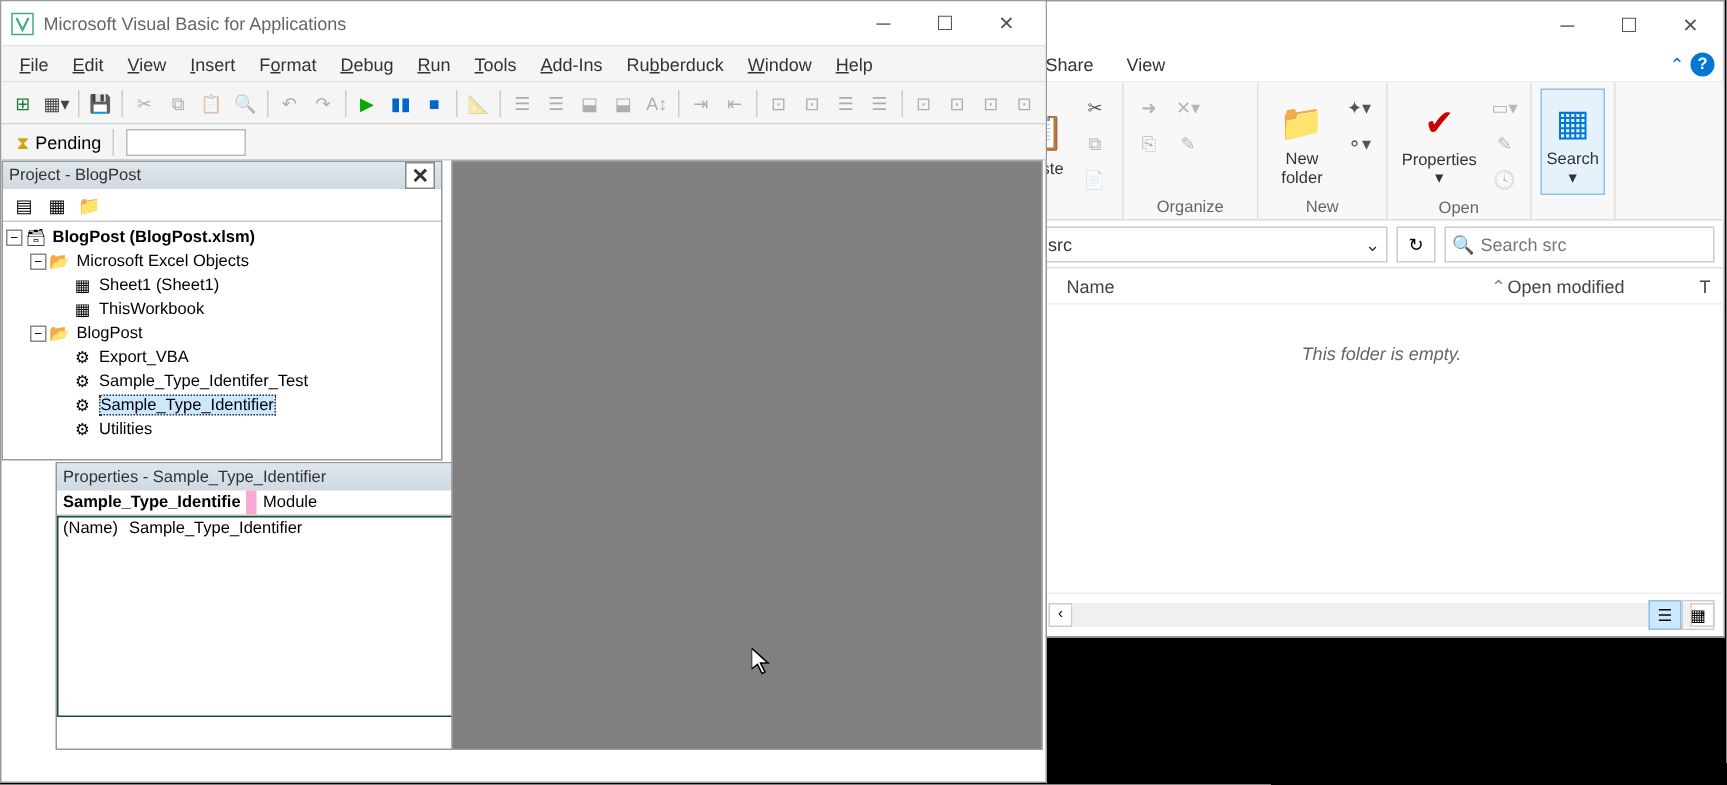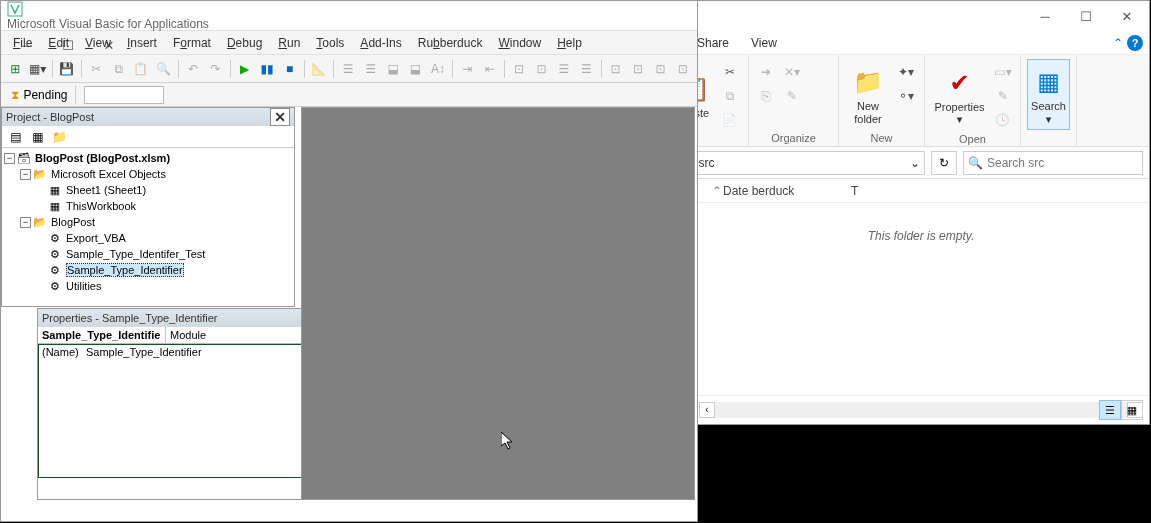--- a/index.html
+++ b/index.html
@@ -1,20 +1,20 @@
 <!DOCTYPE html>
 <html><head>
 <meta charset="utf-8">
 <style>
   * { box-sizing: border-box; margin: 0; padding: 0; }
   body { font-family: 'Segoe UI', Tahoma, sans-serif; font-size: 12px; background: #000; width: 1151px; height: 523px; overflow: hidden; position: relative; }
   
   
   .vba-win { position: absolute; left: 0; top: 0; width: 698px; height: 522px; background: #fff; border: 1px solid #999; }
-  .vba-titlebar { height: 30px; background: #fff; display: flex; padding: 0 6px; border-bottom: 1px solid #e0e0e0; flex-direction: column; }
+  .vba-titlebar { height: 30px; background: #fff; display: flex; align-items: center; padding: 0 6px; border-bottom: 1px solid #e0e0e0; }
   .vba-icon { width: 16px; height: 16px; margin-right: 6px; display: inline-flex; align-items: center; justify-content: center; }
   .vba-title { flex: 1; color: #666; font-size: 12px; }
   .win-controls { display: flex; gap: 1px; }
   .win-btn { width: 40px; height: 28px; display: flex; align-items: center; justify-content: center; cursor: pointer; color: #555; font-size: 13px; }
 
   
   .vba-menu { height: 24px; display: flex; align-items: center; padding: 0 4px; background: #f5f5f5; border-bottom: 1px solid #e0e0e0; }
   .mitem { padding: 2px 8px; cursor: pointer; font-size: 12px; color: #333; }
   .mitem u { text-decoration: underline; }
 
@@ -40,21 +40,21 @@
   .tree { padding: 2px; overflow: auto; height: calc(100% - 42px); font-size: 11px; }
   .tnode { display: flex; align-items: center; height: 16px; white-space: nowrap; gap: 2px; }
   .texp { width: 11px; height: 11px; border: 1px solid #888; font-size: 9px; display: inline-flex; align-items: center; justify-content: center; cursor: pointer; line-height:1; }
   .ticon { width: 14px; height: 14px; display: inline-flex; align-items: center; justify-content: center; margin-right: 2px; }
   .tlabel { cursor: pointer; }
   .tlabel.selected { background:#cce8ff; border:1px dotted #333; }
   .tlabel.bold { font-weight: bold; }
 
   .props-pane { position: absolute; left: 0; top: 201px; width: 294px; height: 192px; border: 1px solid #999; background: #fff; margin-left: 36px; }
   .props-combo { display: flex; border-bottom: 1px solid #bbb; }
-  .props-combo .nm { flex: 0 0 128px; padding: 2px 4px; font-weight: bold; font-size: 11px; border-right:1px solid #f9a8d4;}
+  .props-combo .nm { flex: 0 0 128px; padding: 2px 4px; font-weight: bold; font-size: 11px; border-right:7px solid #f9a8d4;}
   .props-combo .tp { flex: 1; padding: 2px 4px; font-size: 11px; }
   .props-combo .dd { width: 18px; border-left: 1px solid #bbb; display:flex;align-items:center;justify-content:center;cursor:pointer;}
   .props-tabs { display: flex; font-size: 11px; border-bottom:1px solid #888;}
   .props-tab { padding: 2px 8px; border: 1px solid #888; border-bottom:none; cursor: pointer; background:#f5f5f5; position:relative; top:1px;}
   .props-tab.active { background:#fff; }
   .props-grid { border:1px solid #14532d; height: calc(100% - 56px); }
   .props-row { display: flex; font-size: 11px; height:16px;}
   .props-row .k { flex: 0 0 44px; padding: 1px 3px; }
   .props-row .v { flex: 1; padding: 1px 3px;}
 
@@ -198,22 +198,23 @@
       <span>🔍</span>
       <span textcontent="Search src">Search src</span>
     </div>
   </div>
   <div class="listing">
     <div class="list-nav">
       <span style="color:#888;">⌃</span>
     </div>
     <div class="list-body">
       <div class="list-hdr">
+        <div class="list-col" style="flex:1;">Name</div>
         <div style="width:12px;text-align:center;color:#888;">⌃</div>
-        <div class="list-col" style="width:128px;">Date berduck</div>
+        <div class="list-col" style="width:128px;">Open modified</div>
         <div class="list-col" style="width:16px;">T</div>
       </div>
       <div class="empty-msg">This folder is empty.</div>
       <div class="list-footer">
         <div class="hscroll">
           <div class="arrow">‹</div>
             <div class="track"></div>
             <div class="arrow">›</div>
         </div>
       </div>

